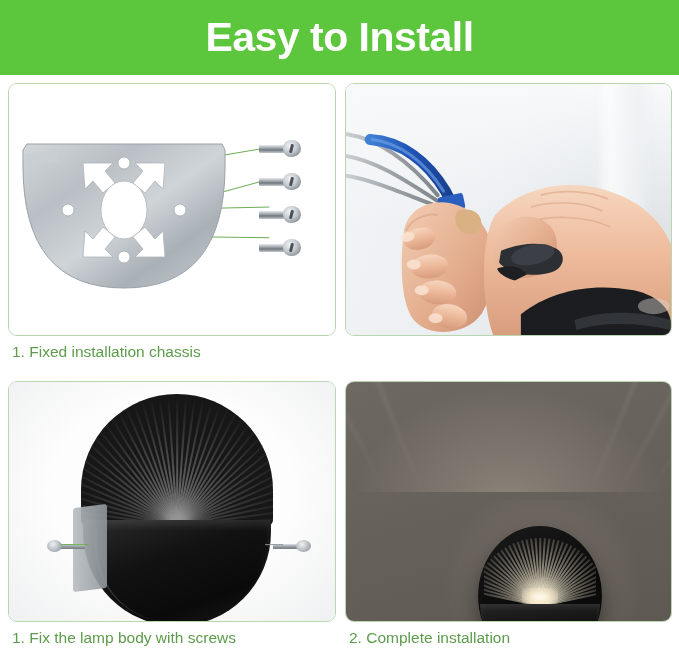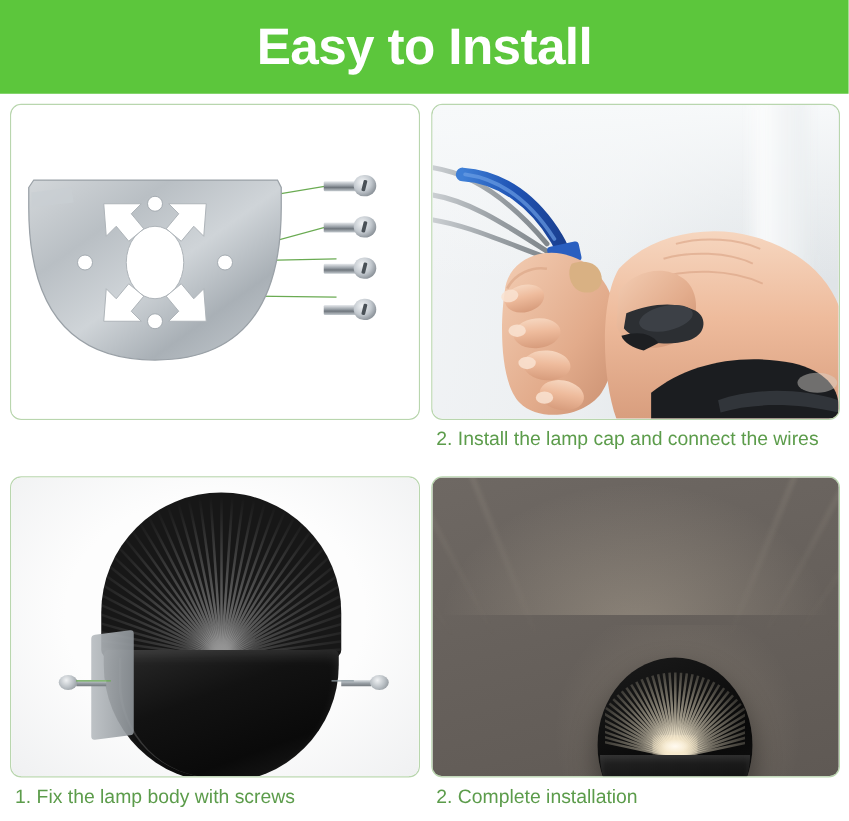--- a/index.html
+++ b/index.html
@@ -255,20 +255,21 @@
             </div>
             <div class="screw" style="left:0;top:99px">
               <div class="shank"></div>
               <div class="head"></div>
               <div class="slot"></div>
             </div>
           </div>
 
         </div>
       </div>
+      <div class="caption">1. Fixed installation chassis</div>
     </div>
 
     <div class="cell cell-2">
       <div class="frame">
         <div class="p2">
           <div class="wallshade"></div>
           <div class="blur-bar"></div>
 
           <svg viewBox="0 0 327 253" style="position:absolute;inset:0;width:100%;height:100%">
             <defs>
@@ -341,21 +342,20 @@
             <path d="M176 232 C 206 208, 248 200, 290 208 C 316 214, 327 228, 327 242
                      L327 253 L176 253 Z" fill="#1b1d20"></path>
             <path d="M230 238 C 258 228, 296 228, 327 238 L327 248 C 292 240, 258 240, 232 248 Z" fill="#3a3e43" opacity=".75"></path>
             <ellipse cx="310" cy="224" rx="16" ry="8" fill="#d9d5cf" opacity=".45"></ellipse>
 
             <path d="M112 128 C 124 124, 134 128, 136 138 C 138 148, 128 154, 118 150
                      C 110 146, 108 134, 112 128 Z" fill="#d9b183"></path>
           </svg>
         </div>
       </div>
-      <div class="caption">2. Install the lamp cap and connect the wires</div>
     </div>
 
     <div class="cell cell-3">
       <div class="frame">
         <div class="p3">
           <div class="vign"></div>
 
           <div class="lamp3">
             <div class="fan" id="fan3">
                 <div class="ray" style="transform: translateX(-50%) rotate(-90deg); background: linear-gradient(to top, rgba(150, 150, 150, 0.3), rgba(30, 30, 30, 0.1));"></div>

